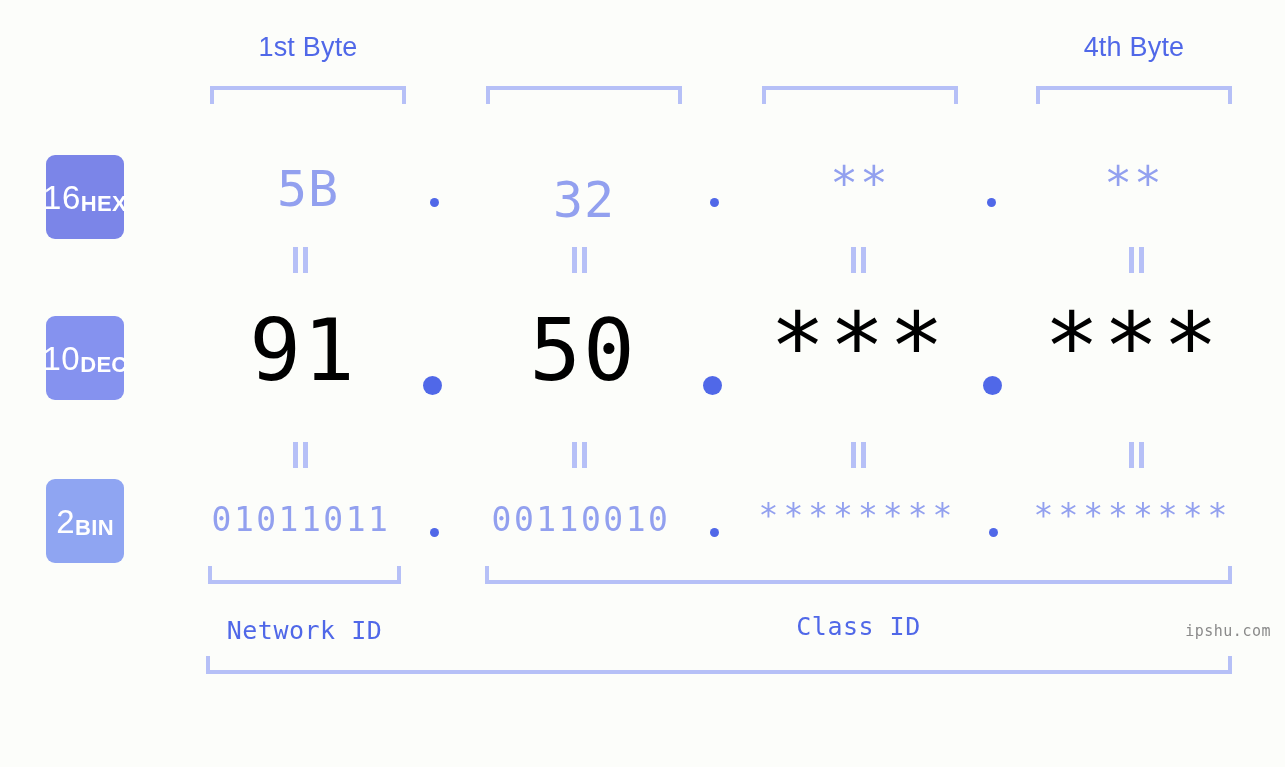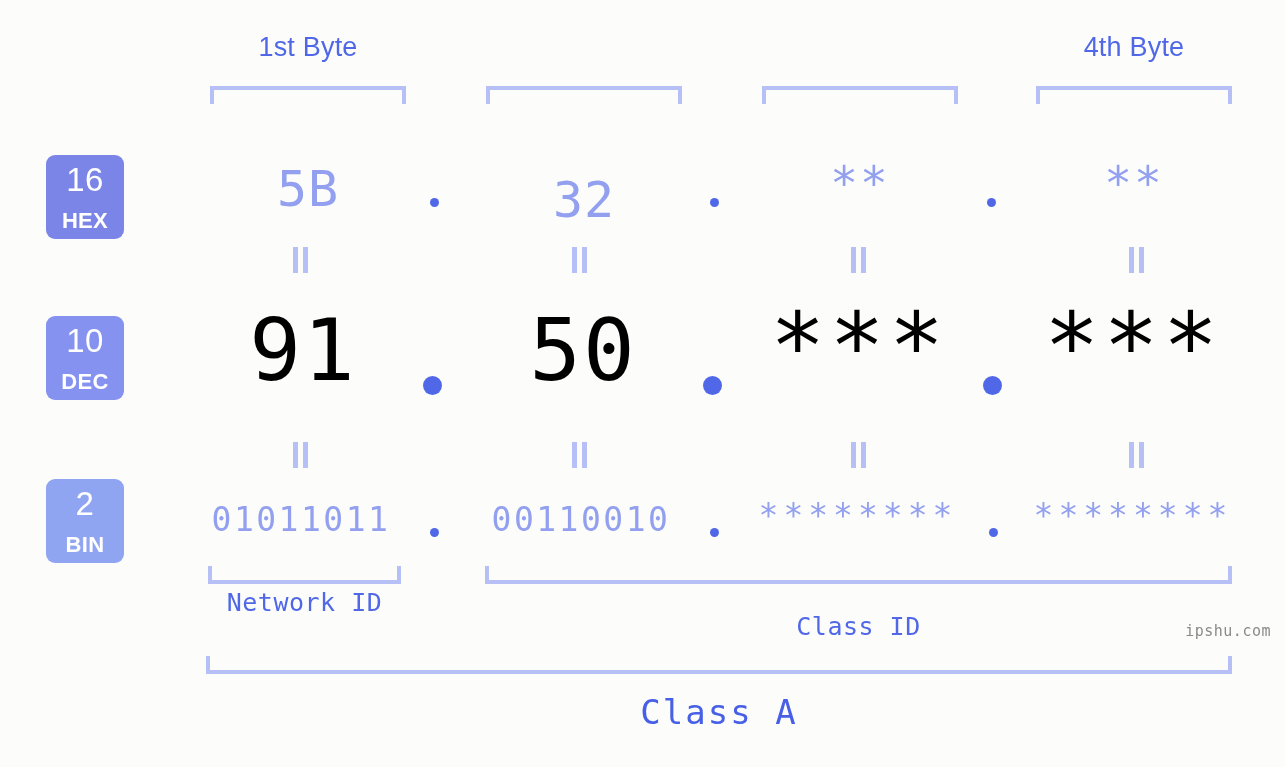--- a/index.html
+++ b/index.html
@@ -50,21 +50,20 @@
 
   
   .badge {
     position: absolute;
     left: 46px;
     width: 78px;
     height: 84px;
     border-radius: 9px;
     color: #ffffff;
     display: flex;
-    flex-direction: column;
     align-items: center;
     justify-content: center;
     font-family: "Liberation Sans", sans-serif;
     line-height: 1;
   }
   .badge .num {
     font-size: 33px;
     font-weight: 400;
     letter-spacing: .5px;
   }
@@ -267,21 +266,20 @@
     <div class="cell stars" style="left:1028px; top:496px; width:210px;">********</div>
 
     <div class="dot bin" style="left:430px; top:528px;"></div>
     <div class="dot bin" style="left:710px; top:528px;"></div>
     <div class="dot bin" style="left:989px; top:528px;"></div>
   </div>
 
   <div class="bot-bracket" style="left:208px; top:566px; width:193px;"></div>
   <div class="bot-bracket" style="left:485px; top:566px; width:747px;"></div>
 
-  <div class="id-label" style="left:208px; top:588px; width:193px;">Network ID</div>
+  <div class="id-label" style="left:208px; top:616px; width:193px;">Network ID</div>
   <div class="id-label" style="left:485px; top:612px; width:747px;">Class ID</div>
 
   <div class="bot-bracket" style="left:206px; top:656px; width:1026px;"></div>
-  <div class="class-label" style="left:206px; top:692px; width:1026px;">Class A</div>
 
   <div class="watermark">ipshu.com</div>
 
 </div>
 
 </body></html>

